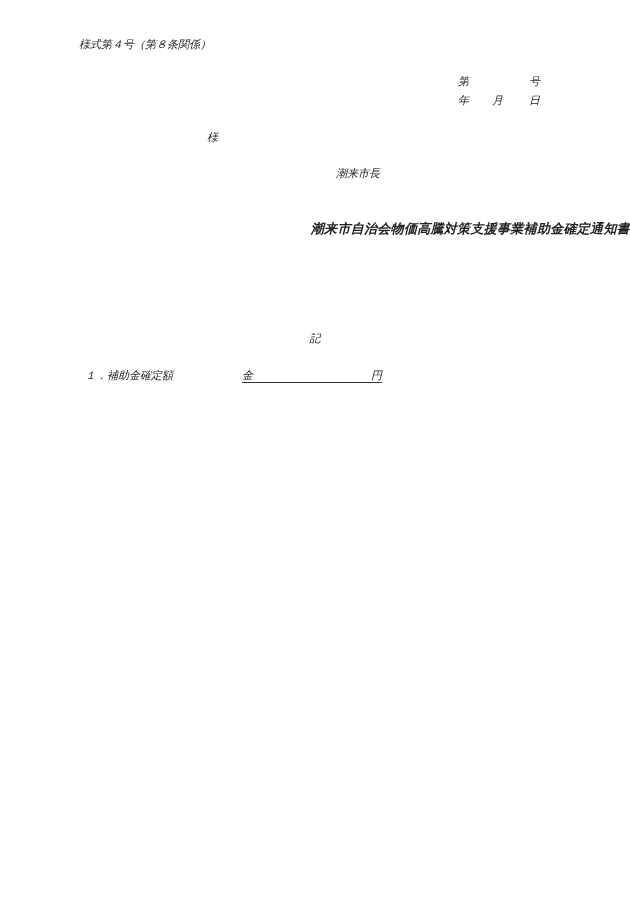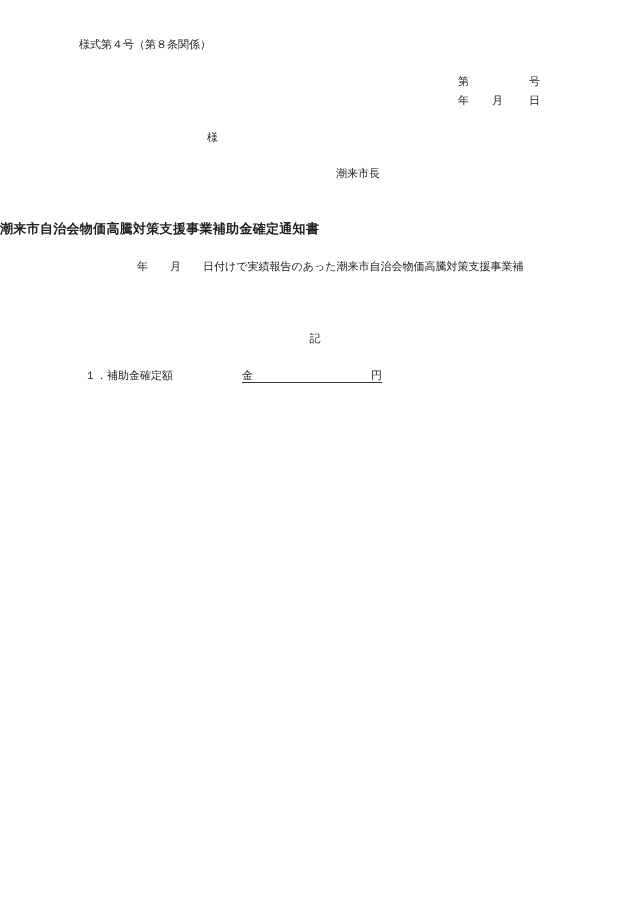--- a/index.html
+++ b/index.html
@@ -1,25 +1,25 @@
 <!DOCTYPE html>
 <html><head>
 <meta charset="utf-8">
 <style>
   html, body { margin:0; padding:0; background:#ffffff; }
   body { width:630px; height:903px; position:relative; overflow:hidden;
          font-family:"DejaVu Serif", "Liberation Serif", serif; color:#222; font-size:11px; }
-  .abs { position:absolute; white-space:nowrap; }
+  .abs { position:absolute; white-space:nowrap;font-style:italic; }
   .form-no { left:79px; top:37px; }
   .num-line { left:458px; top:74px; width:82px; }
   .date-line { left:458px; top:93px; width:82px; }
   .num-line span, .date-line span { position:absolute; top:0; }
   .recipient { left:207px; top:130px; }
   .sender { left:336px; top:166px;text-align:center; }
-  .title { left:0; width:630px; text-align:left; top:220px; font-size:13px; font-weight:bold; letter-spacing:0.3px; }
+  .title { left:0; width:630px; text-align:right; top:220px; font-size:13px; font-weight:bold; letter-spacing:0.3px; }
   .body-text { left:79px; top:258px; width:480px; line-height:18.5px; white-space:normal; }
   .body-line { display:block; white-space:nowrap; }
   .ki { left:0; width:630px; text-align:center; top:331px; }
   .item { left:85px; top:368px; }
   .amount { left:242px; top:368px; width:140px; border-bottom:1px solid #333; height:14px; }
   .amount .kin { position:absolute; left:0; top:0; }
   .amount .en { position:absolute; right:0; top:0; }
 </style>
 </head>
 <body>
@@ -37,23 +37,20 @@
   <span style="right:0">日</span>
 </div>
 
 <div class="abs recipient">様</div>
 
 <div class="abs sender">潮来市長</div>
 
 <div class="abs title">潮来市自治会物価高騰対策支援事業補助金確定通知書</div>
 
 <div class="abs body-text">
-  <span class="body-line">
-    <span style="display:inline-block;width:58px"></span><span>年</span><span style="display:inline-block;width:22px"></span><span>月</span><span style="display:inline-block;width:22px"></span><span>日付けで実績報告のあった潮来市自治会物価高騰対策支援事業補</span>
-  </span>
 </div>
 
 <div class="abs ki">記</div>
 
 <div class="abs item">１．補助金確定額</div>
 <div class="abs amount">
   <span class="kin">金</span>
   <span class="en">円</span>
 </div>
 

